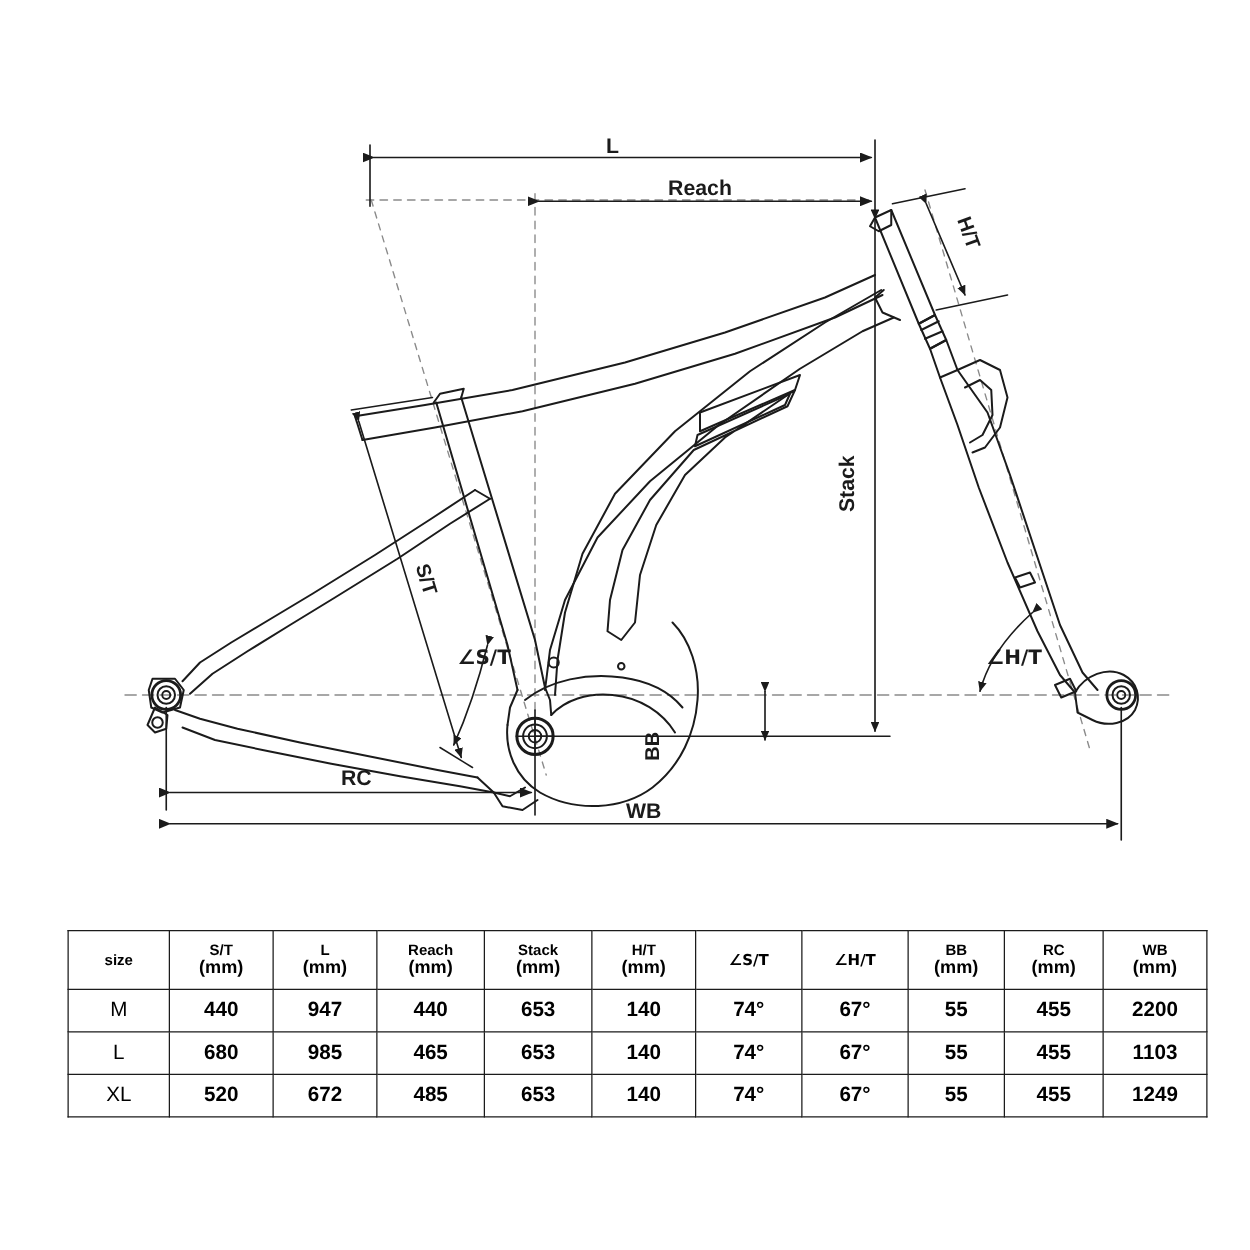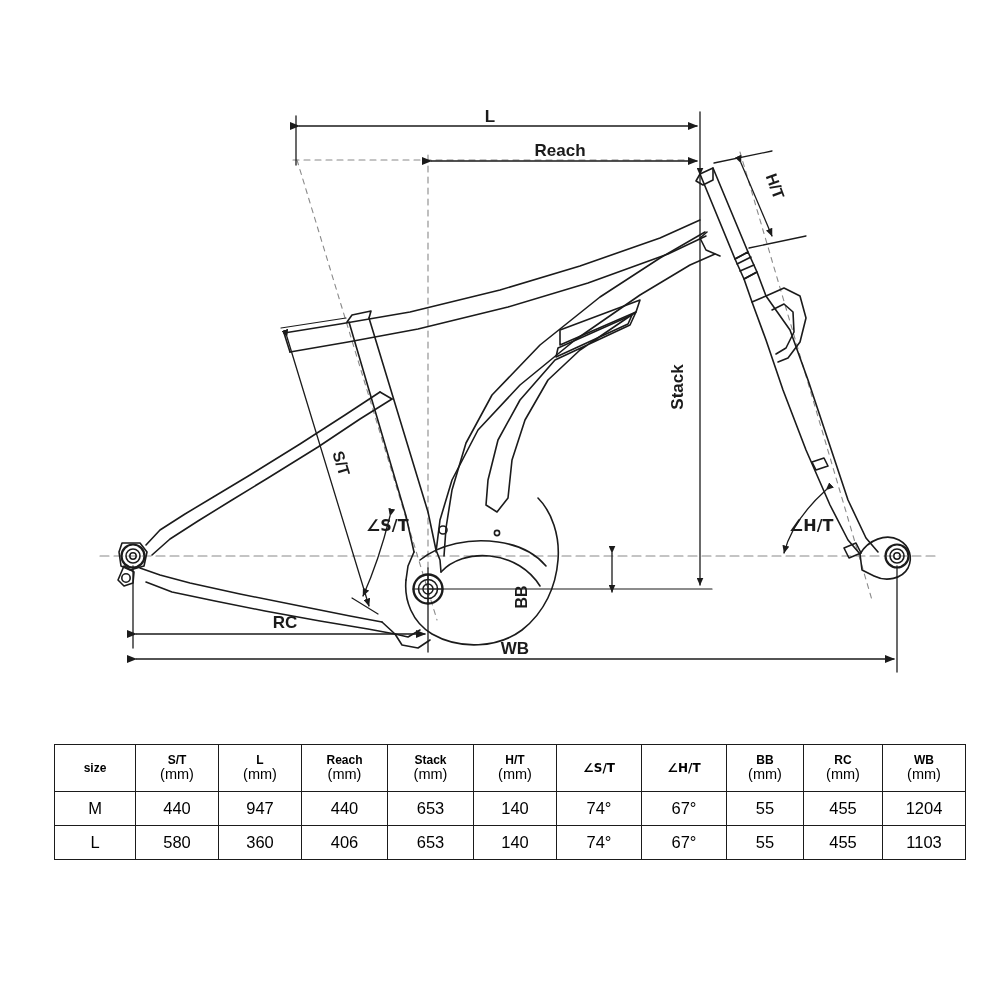--- a/index.html
+++ b/index.html
@@ -35,31 +35,31 @@
     font-size:16px;
     color:#000;
   }
   table.spec thead th{
     height:46px;
     font-weight:bold;
     line-height:1.06;
   }
   table.spec thead th .unit{
     display:block;
-    font-weight:normal;
+    font-weight:bold;
     font-size:14.5px;
   }
   table.spec thead th .hdr{
     display:block;
     font-weight:bold;
     font-size:12px;
   }
   table.spec tbody td{
     height:33px;
-    font-weight:normal;
+    font-weight:bold;
     font-size:16.5px;
   }
   table.spec tbody td.size-cell{font-weight:normal;}
   table.spec thead th.size-hdr{font-weight:bold;font-size:15px;}
   .ang{font-family:"DejaVu Sans", sans-serif;font-size:15px;}
 </style>
 </head>
 <body>
 
 <div id="diagram-wrap">
@@ -325,30 +325,43 @@
         <td class="size-cell">M</td>
         <td>440</td>
         <td>947</td>
         <td>440</td>
         <td>653</td>
         <td>140</td>
         <td>74°</td>
         <td>67°</td>
         <td>55</td>
         <td>455</td>
-        <td>1204</td>
+        <td>2200</td>
       </tr>
       <tr>
         <td class="size-cell">L</td>
-        <td>580</td>
-        <td>360</td>
-        <td>406</td>
+        <td>680</td>
+        <td>985</td>
+        <td>465</td>
         <td>653</td>
         <td>140</td>
         <td>74°</td>
         <td>67°</td>
         <td>55</td>
         <td>455</td>
         <td>1103</td>
       </tr>
+      <tr>
+        <td class="size-cell">XL</td>
+        <td>520</td>
+        <td>672</td>
+        <td>485</td>
+        <td>653</td>
+        <td>140</td>
+        <td>74°</td>
+        <td>67°</td>
+        <td>55</td>
+        <td>455</td>
+        <td>1249</td>
+      </tr>
     </tbody>
   </table>
 </div>
 
 </body></html>

